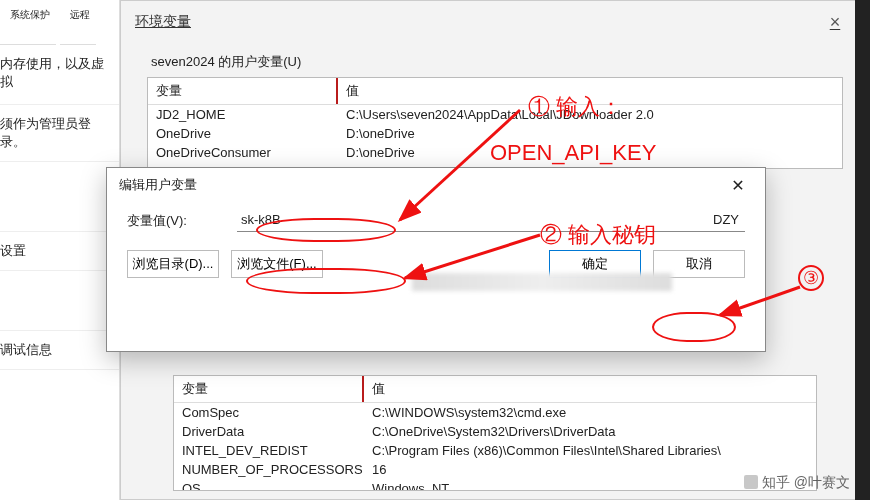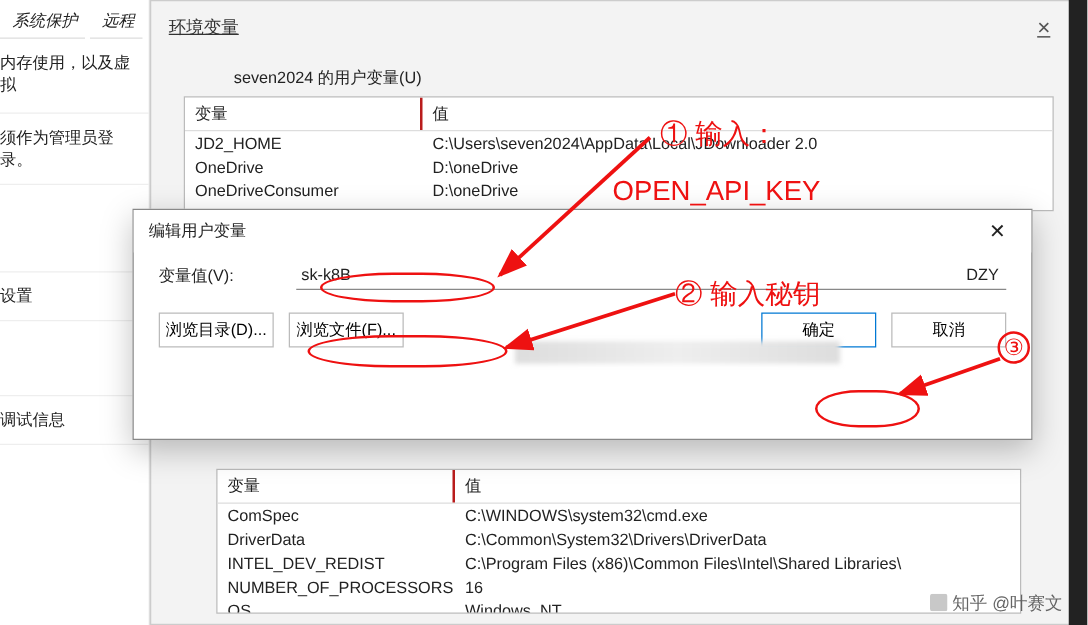--- a/index.html
+++ b/index.html
@@ -1,34 +1,34 @@
 <!DOCTYPE html>
 <html><head>
 <meta charset="utf-8">
 <style>
   * { box-sizing: border-box; margin: 0; padding: 0; font-family: "Microsoft YaHei", "Segoe UI", sans-serif; }
   body { width: 870px; height: 500px; background: #fff; position: relative; overflow: hidden; font-size: 13px; color: #222; }
   .left-strip { position: absolute; left: 0; top: 0; width: 120px; height: 500px; background: #fff; border-right: 1px solid #ddd; }
-  .left-strip .tab { display: inline-block; padding: 8px 6px 4px 10px; border-bottom: 1px solid #ddd; font-size: 13px; font-style: italic; }
+  .left-strip .tab { display: inline-block; padding: 8px 6px 22px 10px; border-bottom: 1px solid #ddd; font-size: 10px; }
   .left-strip .row { padding: 10px 6px 10px 0; border-bottom: 1px solid #eee; font-size: 13px; }
 
   .env-dialog { position: absolute; left: 120px; top: 0; right: 0; bottom: 0; background: #f3f3f3; border: 1px solid #ccc; }
   .env-dialog .titlebar { height: 42px; display: flex; align-items: center; padding: 0 14px; font-size: 14px; color: #333; text-decoration: underline; }
   .env-dialog .titlebar .close { margin-left: auto; width: 40px; text-align: center; font-size: 18px; color: #555; }
-  .env-dialog .section-label { padding: 10px 36px 6px 30px; font-size: 13px; margin-left: 36px; }
+  .env-dialog .section-label { padding: 10px 36px 6px 30px; font-size: 13px; }
   .env-dialog .listbox { margin: 0 26px; background: #fff; border: 1px solid #bbb; height: 92px; overflow: hidden; }
   .env-dialog .listbox.sys     { height: 116px; margin-top: 8px; }
   .listhdr { display: flex; border-bottom: 1px solid #ddd; font-size: 13px; }
   .listhdr .col1 { width: 190px; padding: 4px 8px; border-right: 2px solid #b91c1c; font-family: Liberation Serif, serif; }
   .listhdr .col2 { flex: 1; padding: 4px 8px; }
   .listrow { display: flex; font-size: 13px; }
   .listrow .col1 { width: 190px; padding: 2px 8px; white-space: nowrap; overflow: hidden; }
   .listrow .col2 { flex: 1; padding: 2px 8px; white-space: nowrap; overflow: hidden; }
 
-  .edit-dialog { position: absolute; left: 106px; top: 167px; width: 720px; height: 185px; background: #fff; border: 1px solid #888; box-shadow: 0 8px 24px rgba(0,0,0,0.25); }
+  .edit-dialog { position: absolute; left: 106px; top: 167px; width: 660px; height: 185px; background: #fff; border: 1px solid #888; box-shadow: 0 8px 24px rgba(0,0,0,0.25); }
   .edit-dialog .titlebar { height: 34px; display: flex; align-items: center; padding: 0 12px; background: #fff; font-size: 13px; }
   .edit-dialog .titlebar .close { margin-left: auto; width: 30px; text-align: center; font-size: 16px; cursor: pointer; }
   .edit-dialog .field { display: flex; align-items: center; padding: 8px 20px; }
   .edit-dialog .field label { width: 110px; font-size: 13px; }
   .edit-dialog .field .inp { flex: 1; height: 24px; border: none; border-bottom: 1px solid #0078d4; font-size: 13px; padding: 2px 4px; outline: none; }
   .edit-dialog .field .inp.sel { background: #cde6ff; color: #000; display:inline-block; flex:0 0 auto; width:auto; padding:1px 4px;}
   .edit-dialog .btnrow { display: flex; padding: 10px 20px; gap: 12px; align-items: flex-end; }
   .edit-dialog .btnrow .spacer { flex: 1; }
   .edit-dialog button { min-width: 92px; height: 28px; background: #fff; border: 1px solid #bbb; font-size: 13px; cursor: pointer; }
   .edit-dialog button.primary { border: 1px solid #0078d4; }
@@ -88,21 +88,21 @@
     <div class="listhdr">
       <div class="col1">变量</div>
       <div class="col2">值</div>
     </div>
     <div class="listrow">
         <div class="col1">ComSpec</div>
         <div class="col2">C:\WINDOWS\system32\cmd.exe</div>
       </div>
     <div class="listrow">
         <div class="col1">DriverData</div>
-        <div class="col2">C:\Common\System32\Drivers\DriverData</div>
+        <div class="col2">C:\OneDrive\System32\Drivers\DriverData</div>
       </div>
     <div class="listrow">
         <div class="col1">INTEL_DEV_REDIST</div>
         <div class="col2">C:\Program Files (x86)\Common Files\Intel\Shared Libraries\</div>
       </div>
     <div class="listrow">
         <div class="col1">NUMBER_OF_PROCESSORS</div>
         <div class="col2">16</div>
       </div>
     <div class="listrow">

